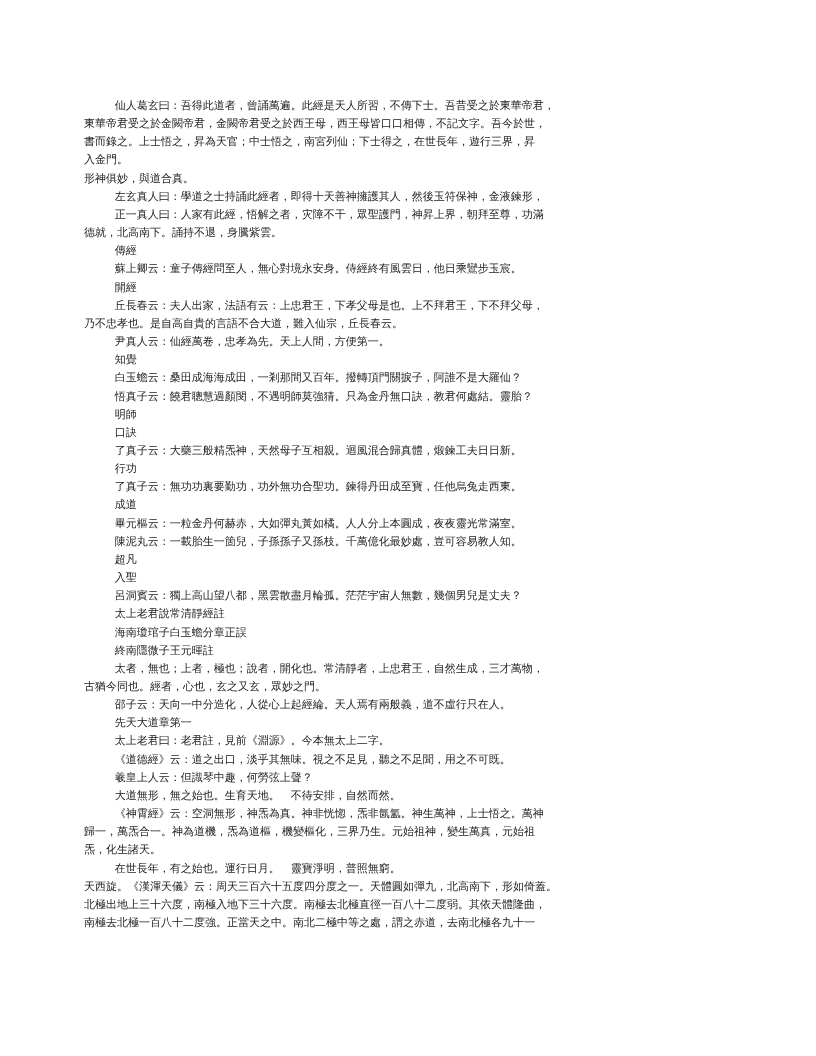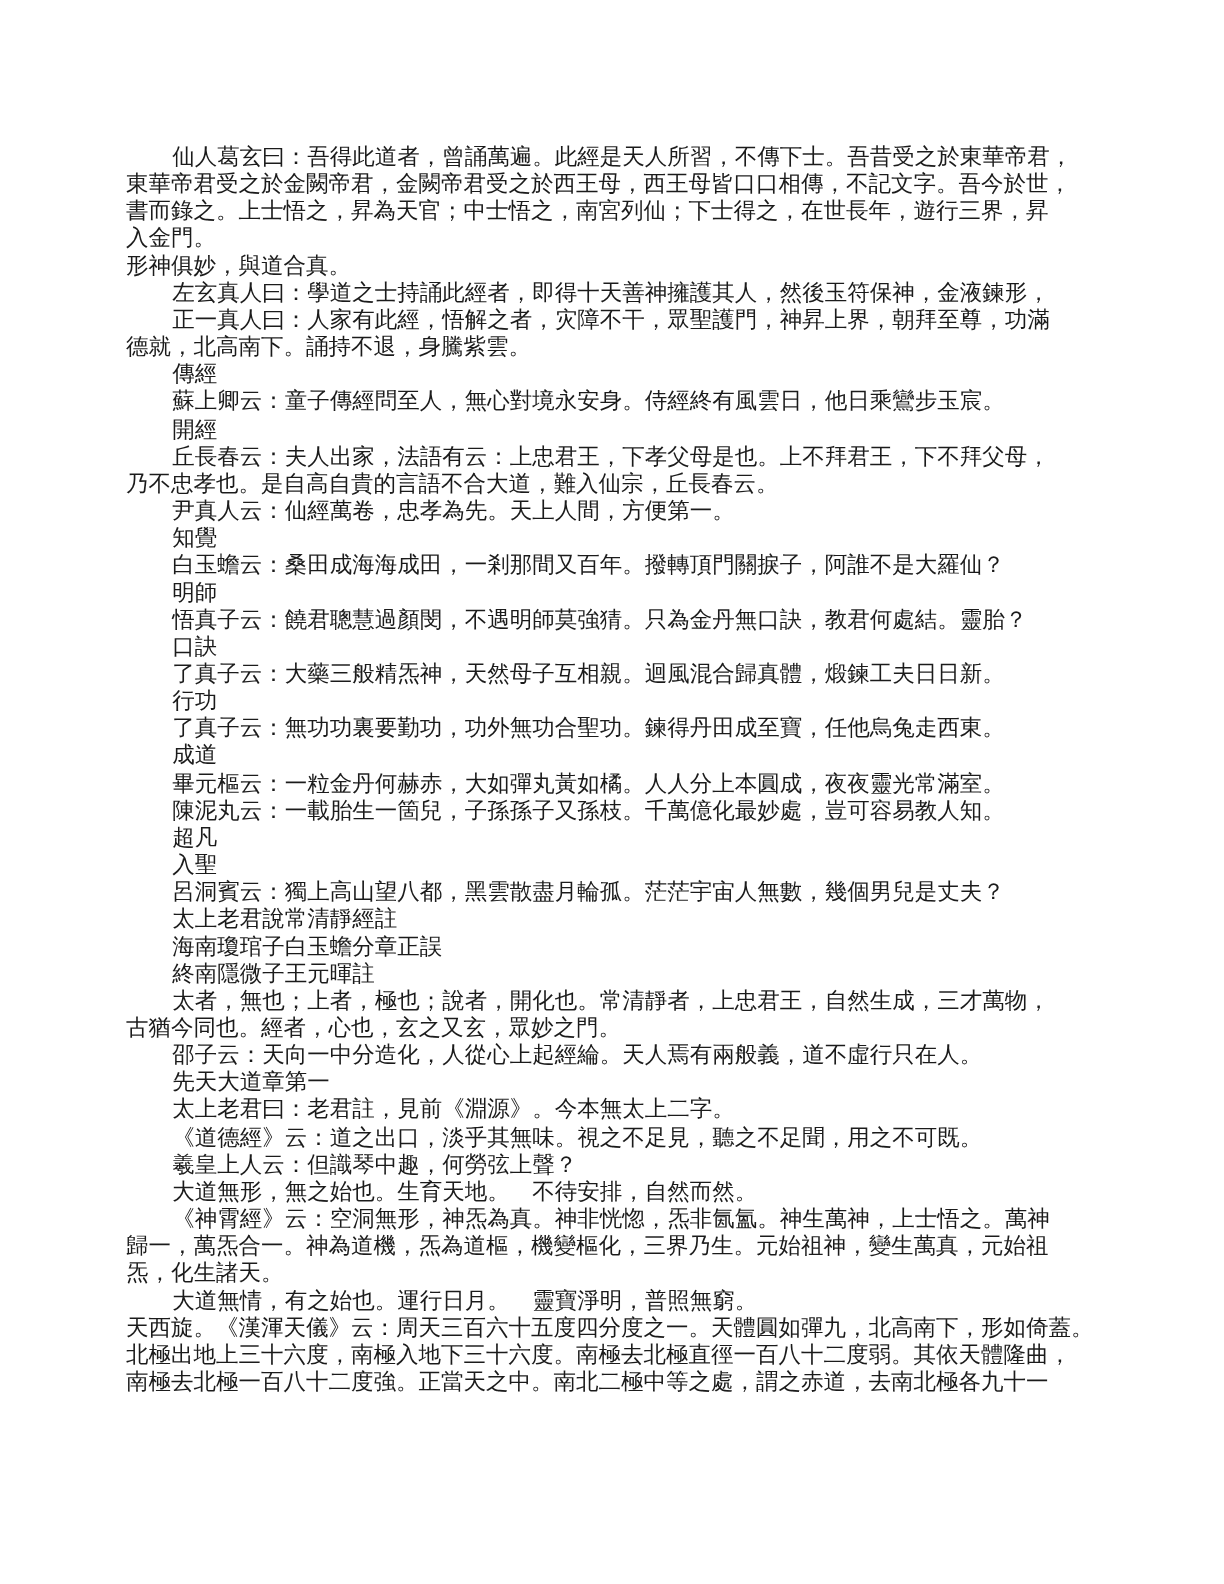--- a/index.html
+++ b/index.html
@@ -16,21 +16,21 @@
     font-family: "Liberation Serif", "DejaVu Serif", serif;
   }
   .content {
     position: absolute;
     left: 84px;
     top: 96px;
     width: 648px;
     color: #1b1b1b;
   }
   .line {
-    font-size: 15px;
+    font-size: 11px;
     line-height: 18.15px;
     white-space: nowrap;
     letter-spacing: 0;
   }
   .line.indent {
     padding-left: 30.8px; 
   }
 </style>
 </head>
 <body>
@@ -46,22 +46,22 @@
       <div class="line indent">正一真人曰：人家有此經，悟解之者，灾障不干，眾聖護門，神昇上界，朝拜至尊，功滿</div>
       <div class="line">德就，北高南下。誦持不退，身騰紫雲。</div>
       <div class="line indent">傳經</div>
       <div class="line indent">蘇上卿云：童子傳經問至人，無心對境永安身。侍經終有風雲日，他日乘鸞步玉宸。</div>
       <div class="line indent">開經</div>
       <div class="line indent">丘長春云：夫人出家，法語有云：上忠君王，下孝父母是也。上不拜君王，下不拜父母，</div>
       <div class="line">乃不忠孝也。是自高自貴的言語不合大道，難入仙宗，丘長春云。</div>
       <div class="line indent">尹真人云：仙經萬卷，忠孝為先。天上人間，方便第一。</div>
       <div class="line indent">知覺</div>
       <div class="line indent">白玉蟾云：桑田成海海成田，一剎那間又百年。撥轉頂門關捩子，阿誰不是大羅仙？</div>
+      <div class="line indent">悟真子云：饒君聰慧過顏閔，不遇明師莫強猜。只為金丹無口訣，教君何處結。靈胎？</div>
       <div class="line indent">明師</div>
-      <div class="line indent">悟真子云：饒君聰慧過顏閔，不遇明師莫強猜。只為金丹無口訣，教君何處結。靈胎？</div>
       <div class="line indent">口訣</div>
       <div class="line indent">了真子云：大藥三般精炁神，天然母子互相親。迴風混合歸真體，煅鍊工夫日日新。</div>
       <div class="line indent">行功</div>
       <div class="line indent">了真子云：無功功裏要勤功，功外無功合聖功。鍊得丹田成至寶，任他烏兔走西東。</div>
       <div class="line indent">成道</div>
       <div class="line indent">畢元樞云：一粒金丹何赫赤，大如彈丸黃如橘。人人分上本圓成，夜夜靈光常滿室。</div>
       <div class="line indent">陳泥丸云：一載胎生一箇兒，子孫孫子又孫枝。千萬億化最妙處，豈可容易教人知。</div>
       <div class="line indent">超凡</div>
       <div class="line indent">入聖</div>
       <div class="line indent">呂洞賓云：獨上高山望八都，黑雲散盡月輪孤。茫茫宇宙人無數，幾個男兒是丈夫？</div>
@@ -72,18 +72,18 @@
       <div class="line">古猶今同也。經者，心也，玄之又玄，眾妙之門。</div>
       <div class="line indent">邵子云：天向一中分造化，人從心上起經綸。天人焉有兩般義，道不虛行只在人。</div>
       <div class="line indent">先天大道章第一</div>
       <div class="line indent">太上老君曰：老君註，見前《淵源》。今本無太上二字。</div>
       <div class="line indent">《道德經》云：道之出口，淡乎其無味。視之不足見，聽之不足聞，用之不可既。</div>
       <div class="line indent">羲皇上人云：但識琴中趣，何勞弦上聲？</div>
       <div class="line indent">大道無形，無之始也。生育天地。　不待安排，自然而然。</div>
       <div class="line indent">《神霄經》云：空洞無形，神炁為真。神非恍惚，炁非氤氳。神生萬神，上士悟之。萬神</div>
       <div class="line">歸一，萬炁合一。神為道機，炁為道樞，機變樞化，三界乃生。元始祖神，變生萬真，元始祖</div>
       <div class="line">炁，化生諸天。</div>
-      <div class="line indent">大道無情，有之始也。運行日月。　靈寶淨明，普照無窮。</div>
+      <div class="line indent">在世長年，有之始也。運行日月。　靈寶淨明，普照無窮。</div>
       <div class="line">天西旋。《漢渾天儀》云：周天三百六十五度四分度之一。天體圓如彈九，北高南下，形如倚蓋。</div>
       <div class="line">北極出地上三十六度，南極入地下三十六度。南極去北極直徑一百八十二度弱。其依天體隆曲，</div>
       <div class="line">南極去北極一百八十二度強。正當天之中。南北二極中等之處，謂之赤道，去南北極各九十一</div>
     </div>
 </div>
 
 </body></html>

